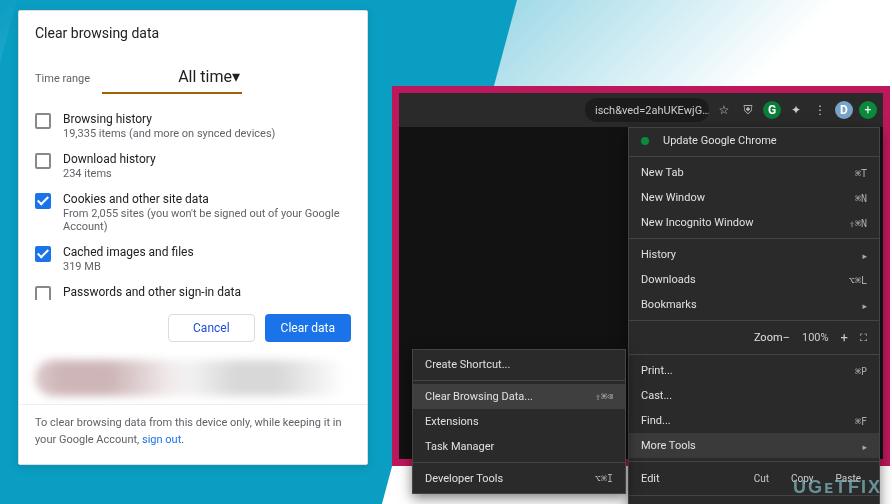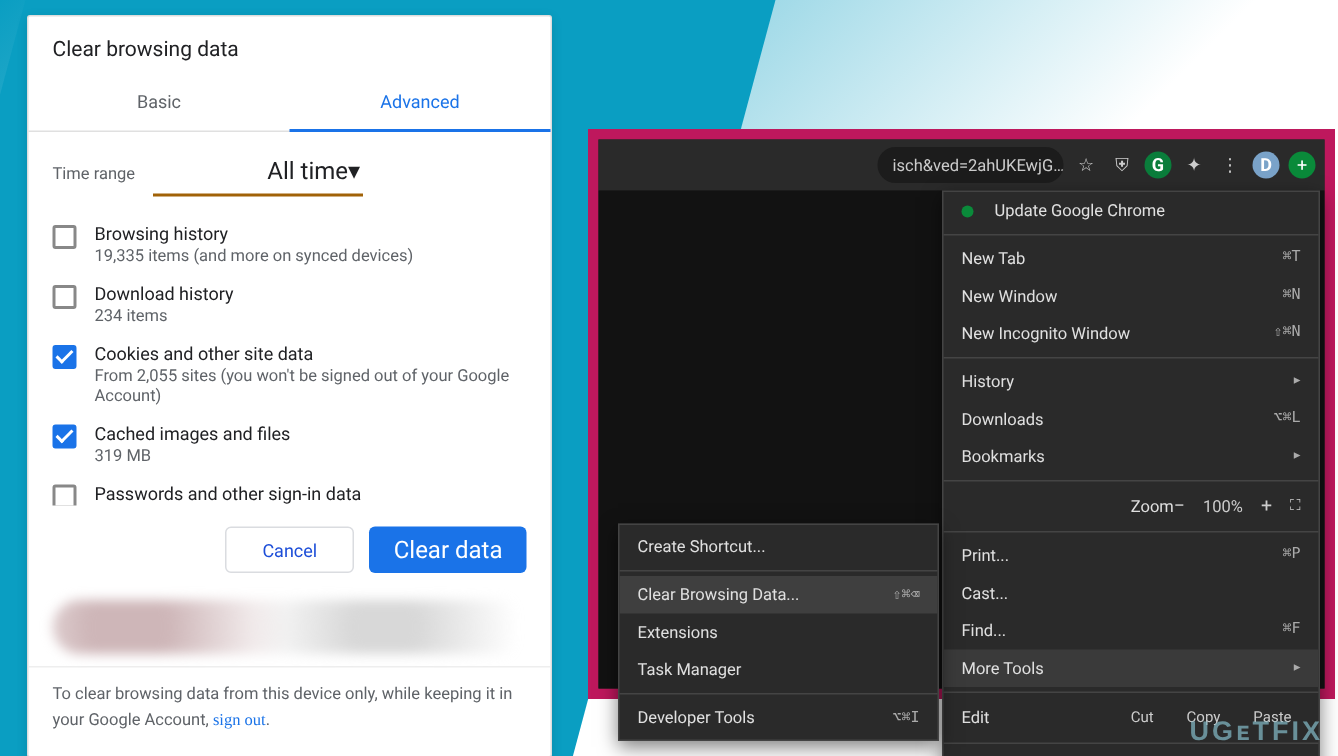--- a/index.html
+++ b/index.html
@@ -18,39 +18,39 @@
 .cbd-select { flex:0 0 140px; display:flex; align-items:center; justify-content:flex-end; border-bottom:2px solid #a16207; padding:4px 2px 6px; font-size:16px; color:#202124; cursor:pointer; }
 .cbd-list { padding:6px 12px 0; max-height:200px; overflow:hidden; }
 .cbd-item { display:flex; gap:12px; padding:6px 4px; align-items:flex-start; }
 .cbd-check { width:16px; height:16px; border:2px solid #888; border-radius:2px; margin-top:1px; flex-shrink:0; position:relative; cursor:pointer; }
 .cbd-check.checked { background:#1a73e8; border-color:#1a73e8; }
 .cbd-check.checked::after { content:""; position:absolute; left:3px; top:-1px; width:4px; height:9px; border:solid #fff; border-width:0 2px 2px 0; transform:rotate(45deg); }
 .cbd-item-txt .t { font-size:12px; color:#202124; }
 .cbd-item-txt .s { font-size:11px; color:#5f6368; margin-top:1px; }
 .cbd-actions { display:flex; justify-content:flex-end; gap:10px; padding:14px 16px; }
 .btn-cancel { background:#fff; border:1px solid #dadce0; color:#1d4ed8; padding:6px 24px; font-size:12px; border-radius:4px; cursor:pointer; }
-.btn-clear { background:#1a73e8; border:none; color:#fff; padding:6px 16px; font-size:16px; border-radius:4px; cursor:pointer; }
+.btn-clear { background:#1a73e8; border:none; color:#fff; padding:6px 16px; font-size:12px; border-radius:4px; cursor:pointer; }
 .cbd-footer { padding:10px 16px 16px; font-size:11px; color:#5f6368; border-top:1px solid #eee; line-height:1.5; }
-.cbd-footer .link { color:#1a73e8;font-family:Liberation Serif, serif; }
+.cbd-footer .link { color:#1a73e8; }
 .blur-blob { height:36px; margin:4px 16px 8px; border-radius:18px; background:radial-gradient(circle at 16% 50%, #ceb6b8 0 10%, transparent 40%), radial-gradient(circle at 70% 50%, #d8d8d8 0 10%, transparent 40%); filter:blur(4px); }
 
 
 .bw { position:absolute; left:392px; top:86px; width:498px; height:380px; background:#1f1f1f; border:7px solid #be185d; z-index:3; }
 .bw-top { height:34px; background:#2a2a2a; display:flex; align-items:center; padding:0 6px; gap:6px; }
 .url-pill { flex:1; margin-left:180px; height:24px; background:#1c1c1c; border-radius:12px; color:#ccc; font-size:11px; display:flex; align-items:center; padding:0 10px; overflow:hidden; white-space:nowrap; }
 .tb-icons { display:flex; gap:6px; align-items:center; }
 .tb-icon { width:18px; height:18px; display:flex; align-items:center; justify-content:center; color:#ccc; font-size:12px; border-radius:50%; }
 .tb-icon.round-g { background:#0a7d3b; color:#fff; font-weight:bold; }
 .tb-icon.round-d { background:#7aa3c9; color:#fff; font-weight:bold; }
 .tb-icon.round-plus { background:#0a8a3a; color:#fff; }
 .bw-body { position:relative; height:calc(100% - 34px); background:#121212; }
 
 
 .menu1 { position:absolute; right:3px; top:0px; width:252px; background:#2a2a2a; border:1px solid #444; box-shadow:0 4px 12px rgba(0,0,0,0.5); font-size:11px; color:#e0e0e0; padding-bottom:4px; }
-.menu1 .row { display:flex; align-items:flex-start; justify-content:space-between; padding:6px 12px; cursor:pointer; }
+.menu1 .row { display:flex; align-items:flex-end; justify-content:space-between; padding:6px 12px; cursor:pointer; }
 .menu1 .row:hover,.menu1 .row.hl { background:#3a3a3a; }
 .menu1 .row .lab { display:flex; align-items:center; gap:8px; }
 .menu1 .sep { height:1px; background:#444; margin:3px 0; }
 .menu1 .upd-dot { width:8px; height:8px; border-radius:50%; background:#0a8a3a; margin-right:6px; display:inline-block; }
 .menu1 .short { color:#aaa; font-size:10px; font-family:Menlo,monospace; }
 .menu1 .chev { color:#aaa; font-size:9px; }
 .zoom-row { display:flex; align-items:center; justify-content:flex-end; padding:6px 12px; }
 .zoom-ctrl { display:flex; align-items:center; gap:12px; color:#ccc; }
 .zoom-ctrl .zb { cursor:pointer; font-size:13px; }
 .zoom-ctrl .full { font-size:10px; }
@@ -68,24 +68,20 @@
 
 .wm { position:absolute; right:10px; bottom:6px; color:#7fb3bf; font-size:18px; letter-spacing:2px; font-weight:700; opacity:0.75; z-index:10; font-family:Arial; }
 </style>
 </head>
 <body>
 
 <div class="bg-wedge"></div>
 
 <div class="cbd">
   <div class="cbd-title">Clear browsing data</div>
-  <div class="cbd-tabs">
-    <div class="cbd-tab">Basic</div>
-    <div class="cbd-tab active">Advanced</div>
-  </div>
   <div class="cbd-range">
     <span class="cbd-range-label">Time range</span>
     <div class="cbd-select">
       <span>All time</span>
       <span>▾</span>
     </div>
   </div>
   <div class="cbd-list">
     <div class="cbd-item">
       <div class="cbd-check"></div>

